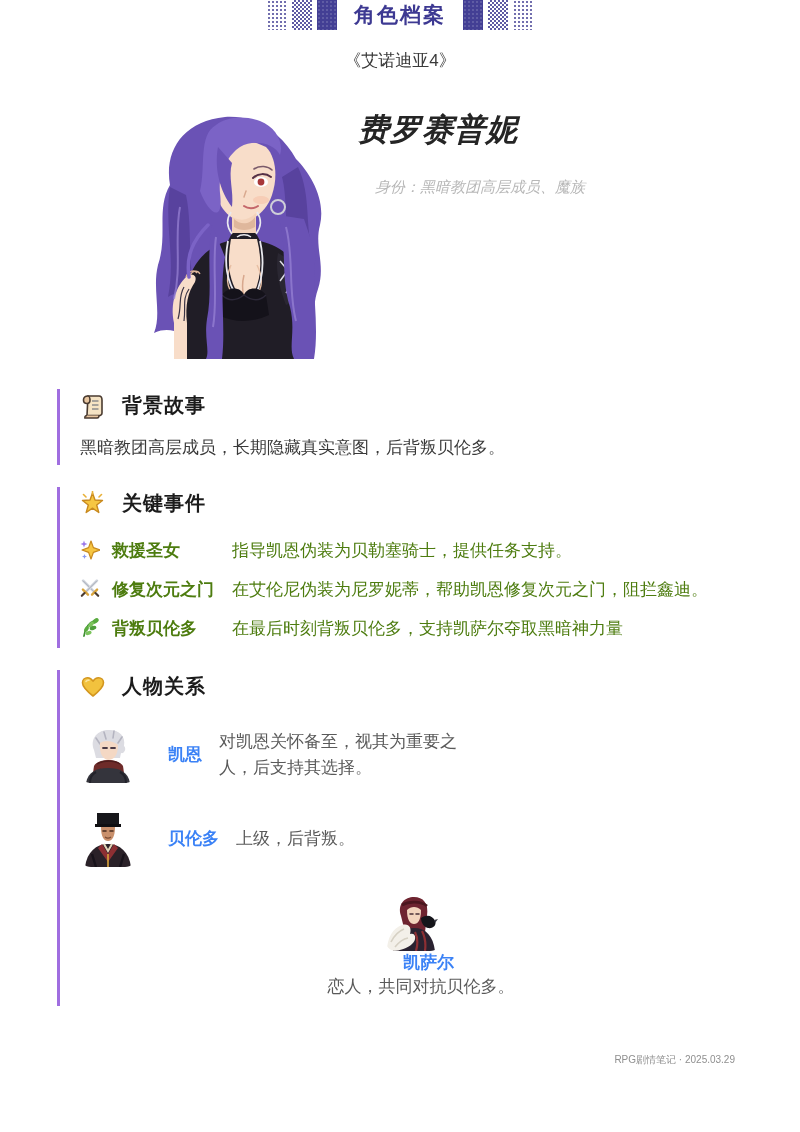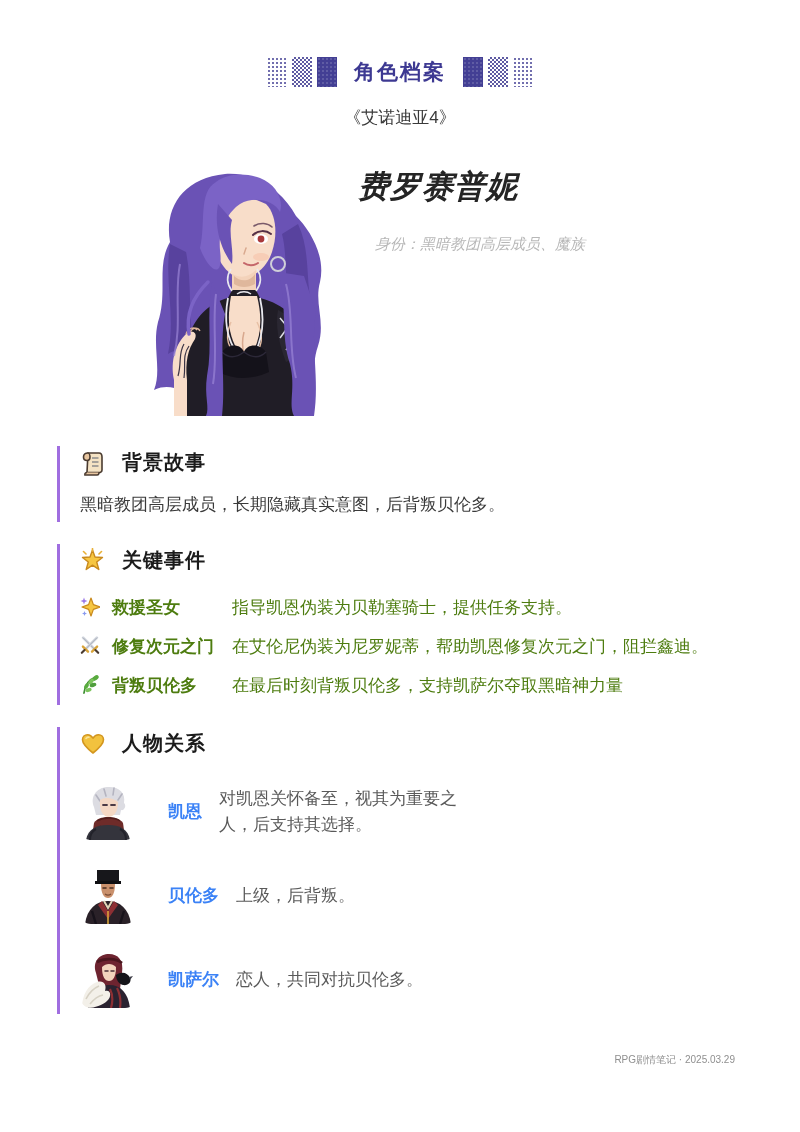--- a/index.html
+++ b/index.html
@@ -4,21 +4,21 @@
 <style>
   * { margin:0; padding:0; box-sizing:border-box; }
   html,body { background:#ffffff; }
   body {
     width:800px; height:1132px; margin:0 auto; position:relative;
     font-family:"Liberation Sans","DejaVu Sans",sans-serif;
     color:#333; overflow:hidden;
   }
 
   
-  .doc-header { padding-top:57px; display:flex; justify-content:center; align-items:center; gap:5px;text-align:right; }
+  .doc-header { display:flex; justify-content:center; align-items:center; gap:5px;text-align:right; }
   .doc-title { font-size:21px; font-weight:bold; color:#3d3992; letter-spacing:2px; margin:0 12px; }
   .blk { width:20px; height:30px; flex:0 0 auto; }
   .blk-light {
     background-image: radial-gradient(circle, rgba(66,62,147,.75) 28%, transparent 34%);
     background-size:4px 4px;
   }
   .blk-mid {
     background-image: conic-gradient(rgba(66,62,147,.85) 25%, transparent 0 50%, rgba(66,62,147,.85) 0 75%, transparent 0);
     background-size:4px 4px;
   }
@@ -50,21 +50,21 @@
   .event-list { margin-top:22px; }
   .event-row { display:flex; align-items:flex-start; margin-bottom:16px; }
   .event-row:last-child { margin-bottom:2px; }
   .event-icon { width:20px; height:22px; flex:0 0 auto; margin-top:0; }
   .event-title { flex:0 0 120px; margin-left:12px; font-size:17px; font-weight:bold; color:#4d7c0f; }
   .event-desc { font-size:17px; color:#4d7c0f; }
 
   
   .relation-list { margin-top:26px; }
   .relation-row { display:flex; align-items:center; margin-bottom:27px; }
-  .relation-row:last-child { margin-bottom:0; }
+  .relation-row:last-child { margin-bottom:0;flex-direction:column; }
   .avatar { width:56px; height:57px; flex:0 0 auto; border-radius:11px; overflow:hidden; background:#fff; }
   .avatar svg { display:block; }
   .rel-name { margin-left:32px; font-size:17px; font-weight:bold; color:#3b82f6; white-space:nowrap; }
   .rel-desc { margin-left:17px; max-width:248px; font-size:17px; line-height:1.5; color:#5a5a5a; }
 
   
   .doc-footer { position:absolute; top:1053px; right:65px; font-size:10px; color:#8f8f8f; }
 </style>
 </head>
 <body>

